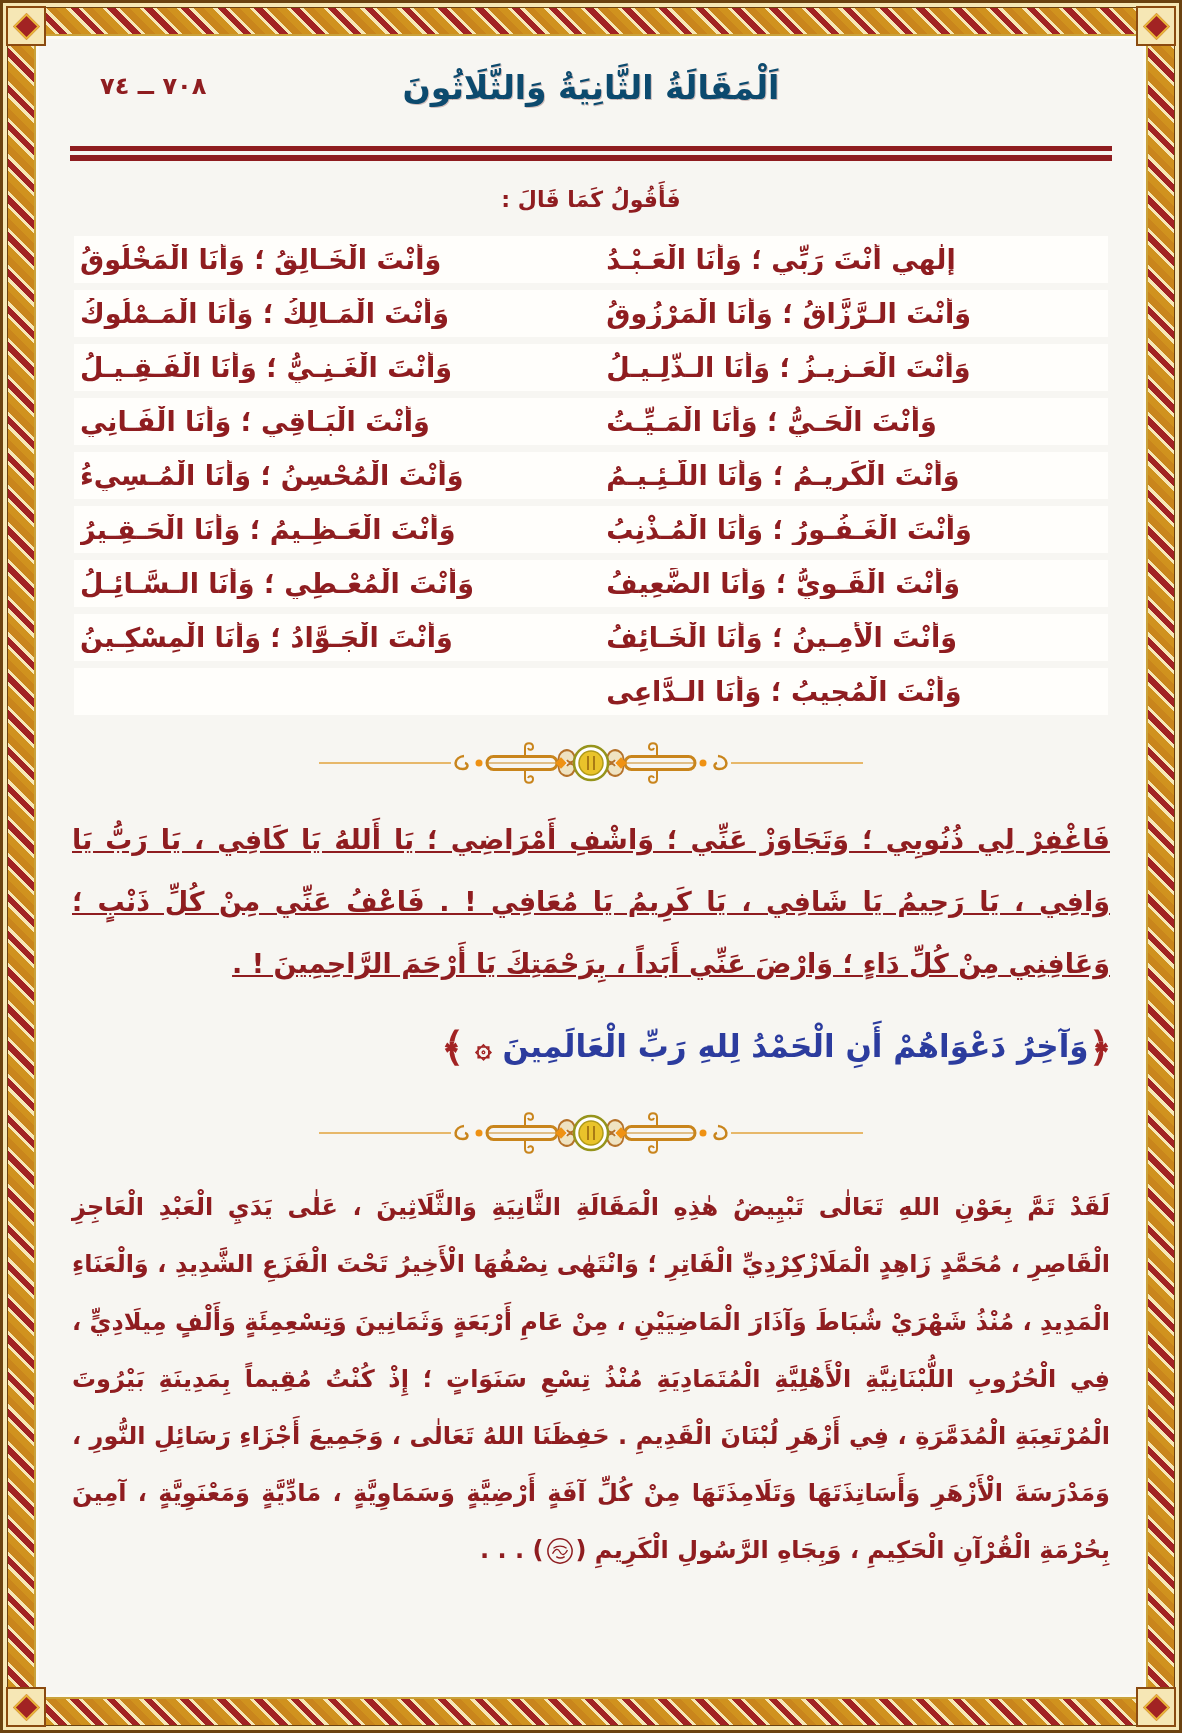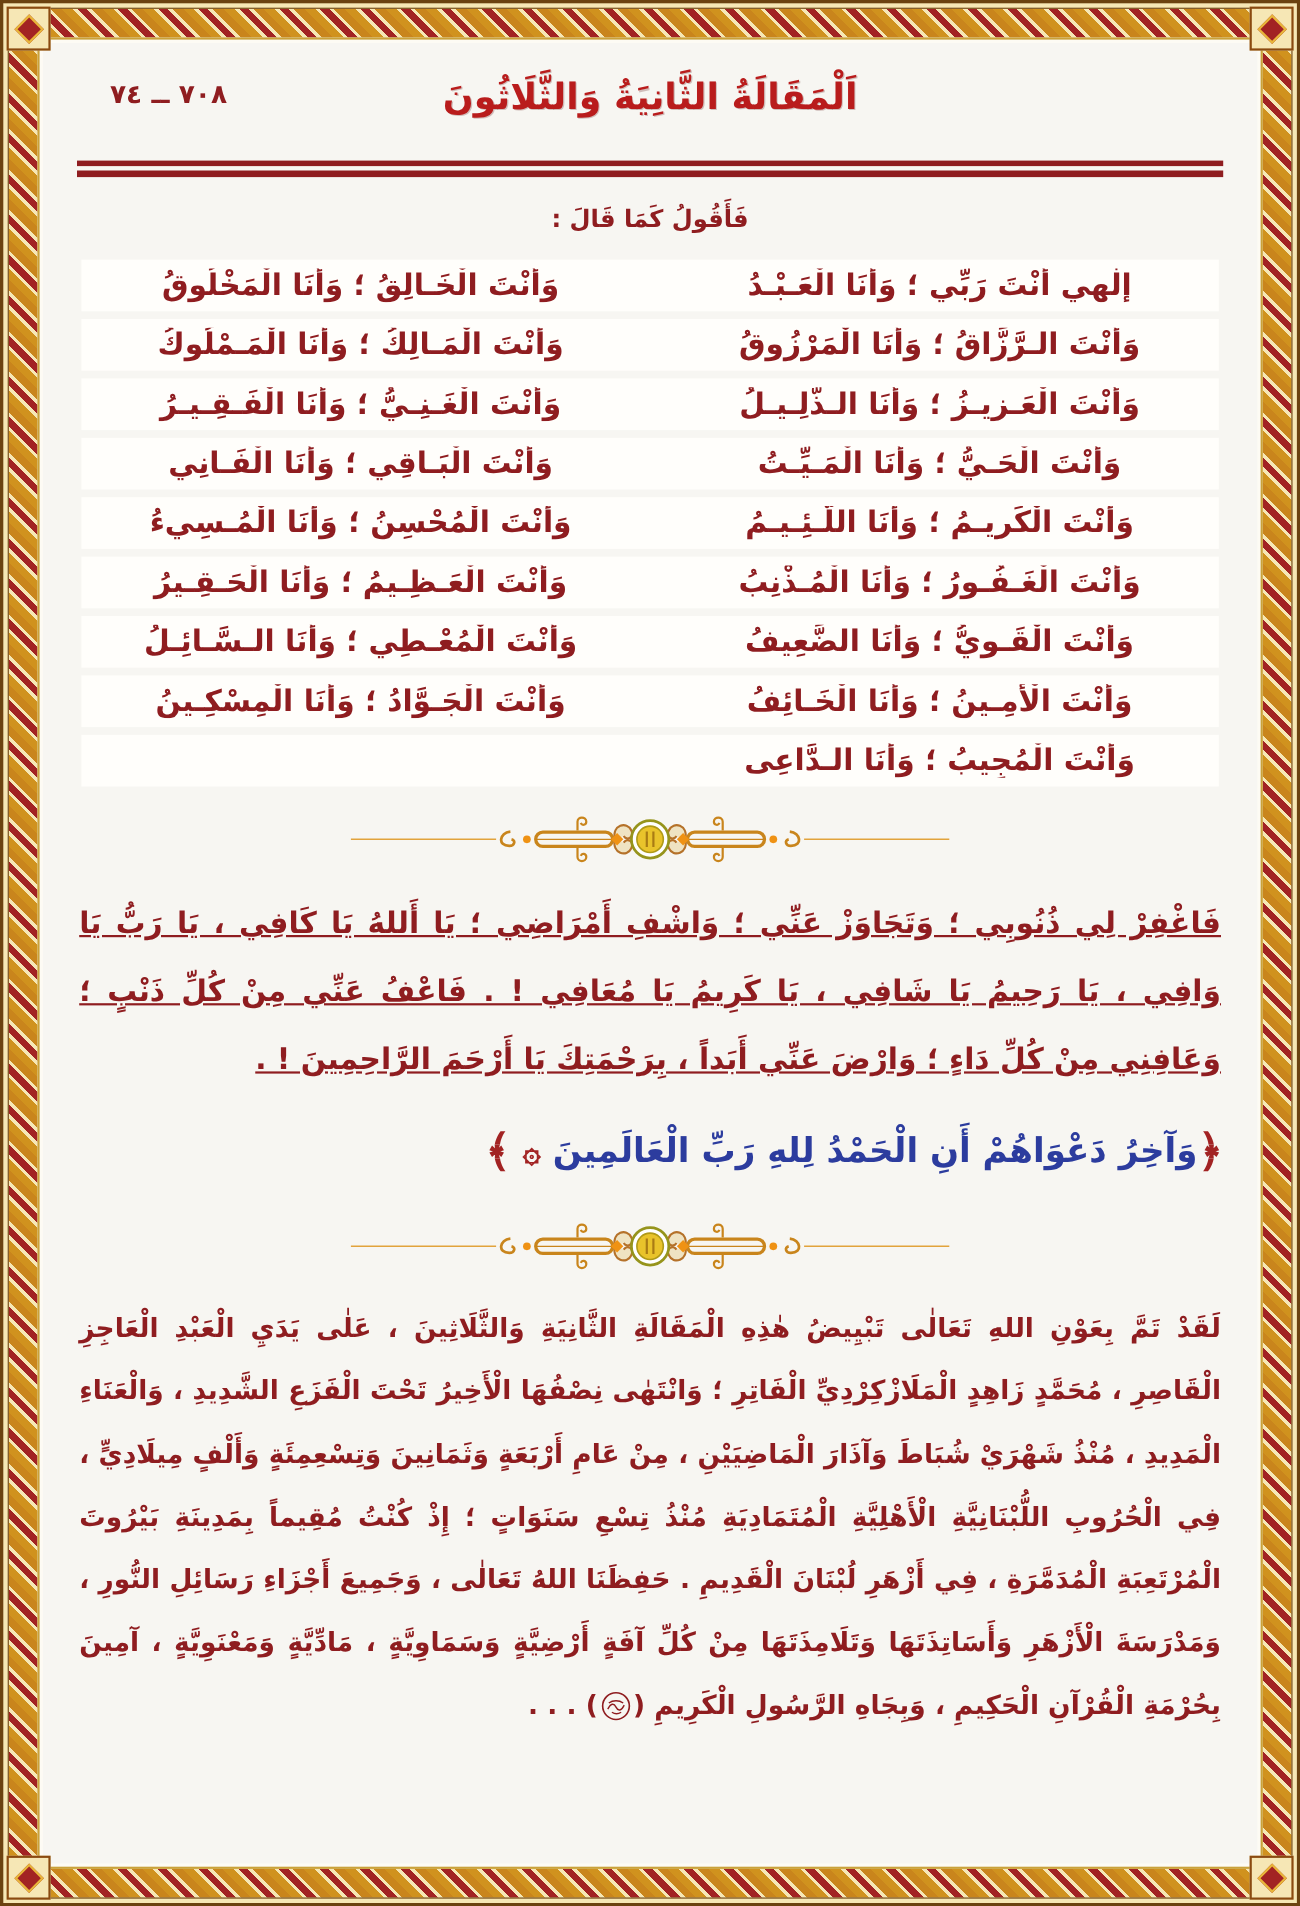--- a/index.html
+++ b/index.html
@@ -24,42 +24,42 @@
   .corner.tl{top:-2px;left:-2px}.corner.tr{top:-2px;right:-2px}
   .corner.bl{bottom:-2px;left:-2px}.corner.br{bottom:-2px;right:-2px}
   .page-inner{
     box-sizing:border-box;width:100%;height:100%;
     background:#f7f6f2;border:2px solid #caa23a;box-shadow:inset 0 0 0 3px #fdfbf4;
     padding:26px 34px 10px;direction:rtl;overflow:hidden;position:relative;z-index:2;
   }
   .header-row{position:relative;height:64px;margin-top:6px;}
   .page-title{
     position:absolute;right:0;left:0;text-align:center;
-    font-size:33px;font-weight:bold;color:#b91c1c;
+    font-size:33px;font-weight:bold;color:#0c4a6e;
     text-shadow:1px 1px 0 rgba(90,20,20,.25);
   }
   .page-number{
     position:absolute;left:30px;top:4px;font-size:24px;font-weight:bold;color:#8f1d20;
     direction:rtl;letter-spacing:1px;
   }
   .header-rule{
     height:4px;border-top:5px solid #8f1d20;border-bottom:6px solid #8f1d20;
     margin:14px 0 26px;
   }
   .section-heading{
     text-align:center;font-size:22px;font-weight:bold;color:#8f1d20;
     margin:18px 0 24px;
   }
   .verse-table{margin:0 4px;}
   .verse-row{
     display:flex;justify-content:space-between;align-items:center;
     background:#fffefb;margin-bottom:7px;padding:8px 6px;
   }
   .verse-cell{
-    width:48.5%;text-align:center;font-size:27px;font-weight:bold;color:#8f1d20;
+    width:48.5%;text-align:left;font-size:27px;font-weight:bold;color:#8f1d20;
     white-space:nowrap;overflow:hidden;
   }
   .divider-wrap{text-align:center;margin:20px 0 14px;}
   .prayer,.colophon{
     font-weight:bold;color:#8f1d20;text-align:justify;text-justify:inter-word;
     margin:10px 2px;
   }
   .prayer{font-size:27px;line-height:2.3;text-decoration:underline;}
   .colophon{font-size:24px;line-height:2.38;margin-top:4px;}
   .quran-line{
@@ -95,21 +95,21 @@
         <div class="verse-row">
           <div class="verse-cell">إِلٰهِي أَنْتَ رَبِّي ؛ وَأَنَا الْعَـبْـدُ</div>
           <div class="verse-cell">وَأَنْتَ الْخَـالِقُ ؛ وَأَنَا الْمَخْلُوقُ</div>
         </div>
         <div class="verse-row">
           <div class="verse-cell">وَأَنْتَ الـرَّزَّاقُ ؛ وَأَنَا الْمَرْزُوقُ</div>
           <div class="verse-cell">وَأَنْتَ الْمَـالِكُ ؛ وَأَنَا الْمَـمْلُوكُ</div>
         </div>
         <div class="verse-row">
           <div class="verse-cell">وَأَنْتَ الْعَـزِيـزُ ؛ وَأَنَا الـذَّلِـيـلُ</div>
-          <div class="verse-cell">وَأَنْتَ الْغَـنِـيُّ ؛ وَأَنَا الْفَـقِـيـرُ</div>
+          <div class="verse-cell">وَأَنْتَ الْغَـنِـيُّ ؛ وَأَنَا الْفَـقِـيـلُ</div>
         </div>
         <div class="verse-row">
           <div class="verse-cell">وَأَنْتَ الْحَـيُّ ؛ وَأَنَا الْمَـيِّـتُ</div>
           <div class="verse-cell">وَأَنْتَ الْبَـاقِي ؛ وَأَنَا الْفَـانِي</div>
         </div>
         <div class="verse-row">
           <div class="verse-cell">وَأَنْتَ الْكَرِيـمُ ؛ وَأَنَا اللَّـئِـيـمُ</div>
           <div class="verse-cell">وَأَنْتَ الْمُحْسِنُ ؛ وَأَنَا الْمُـسِيءُ</div>
         </div>
         <div class="verse-row">

